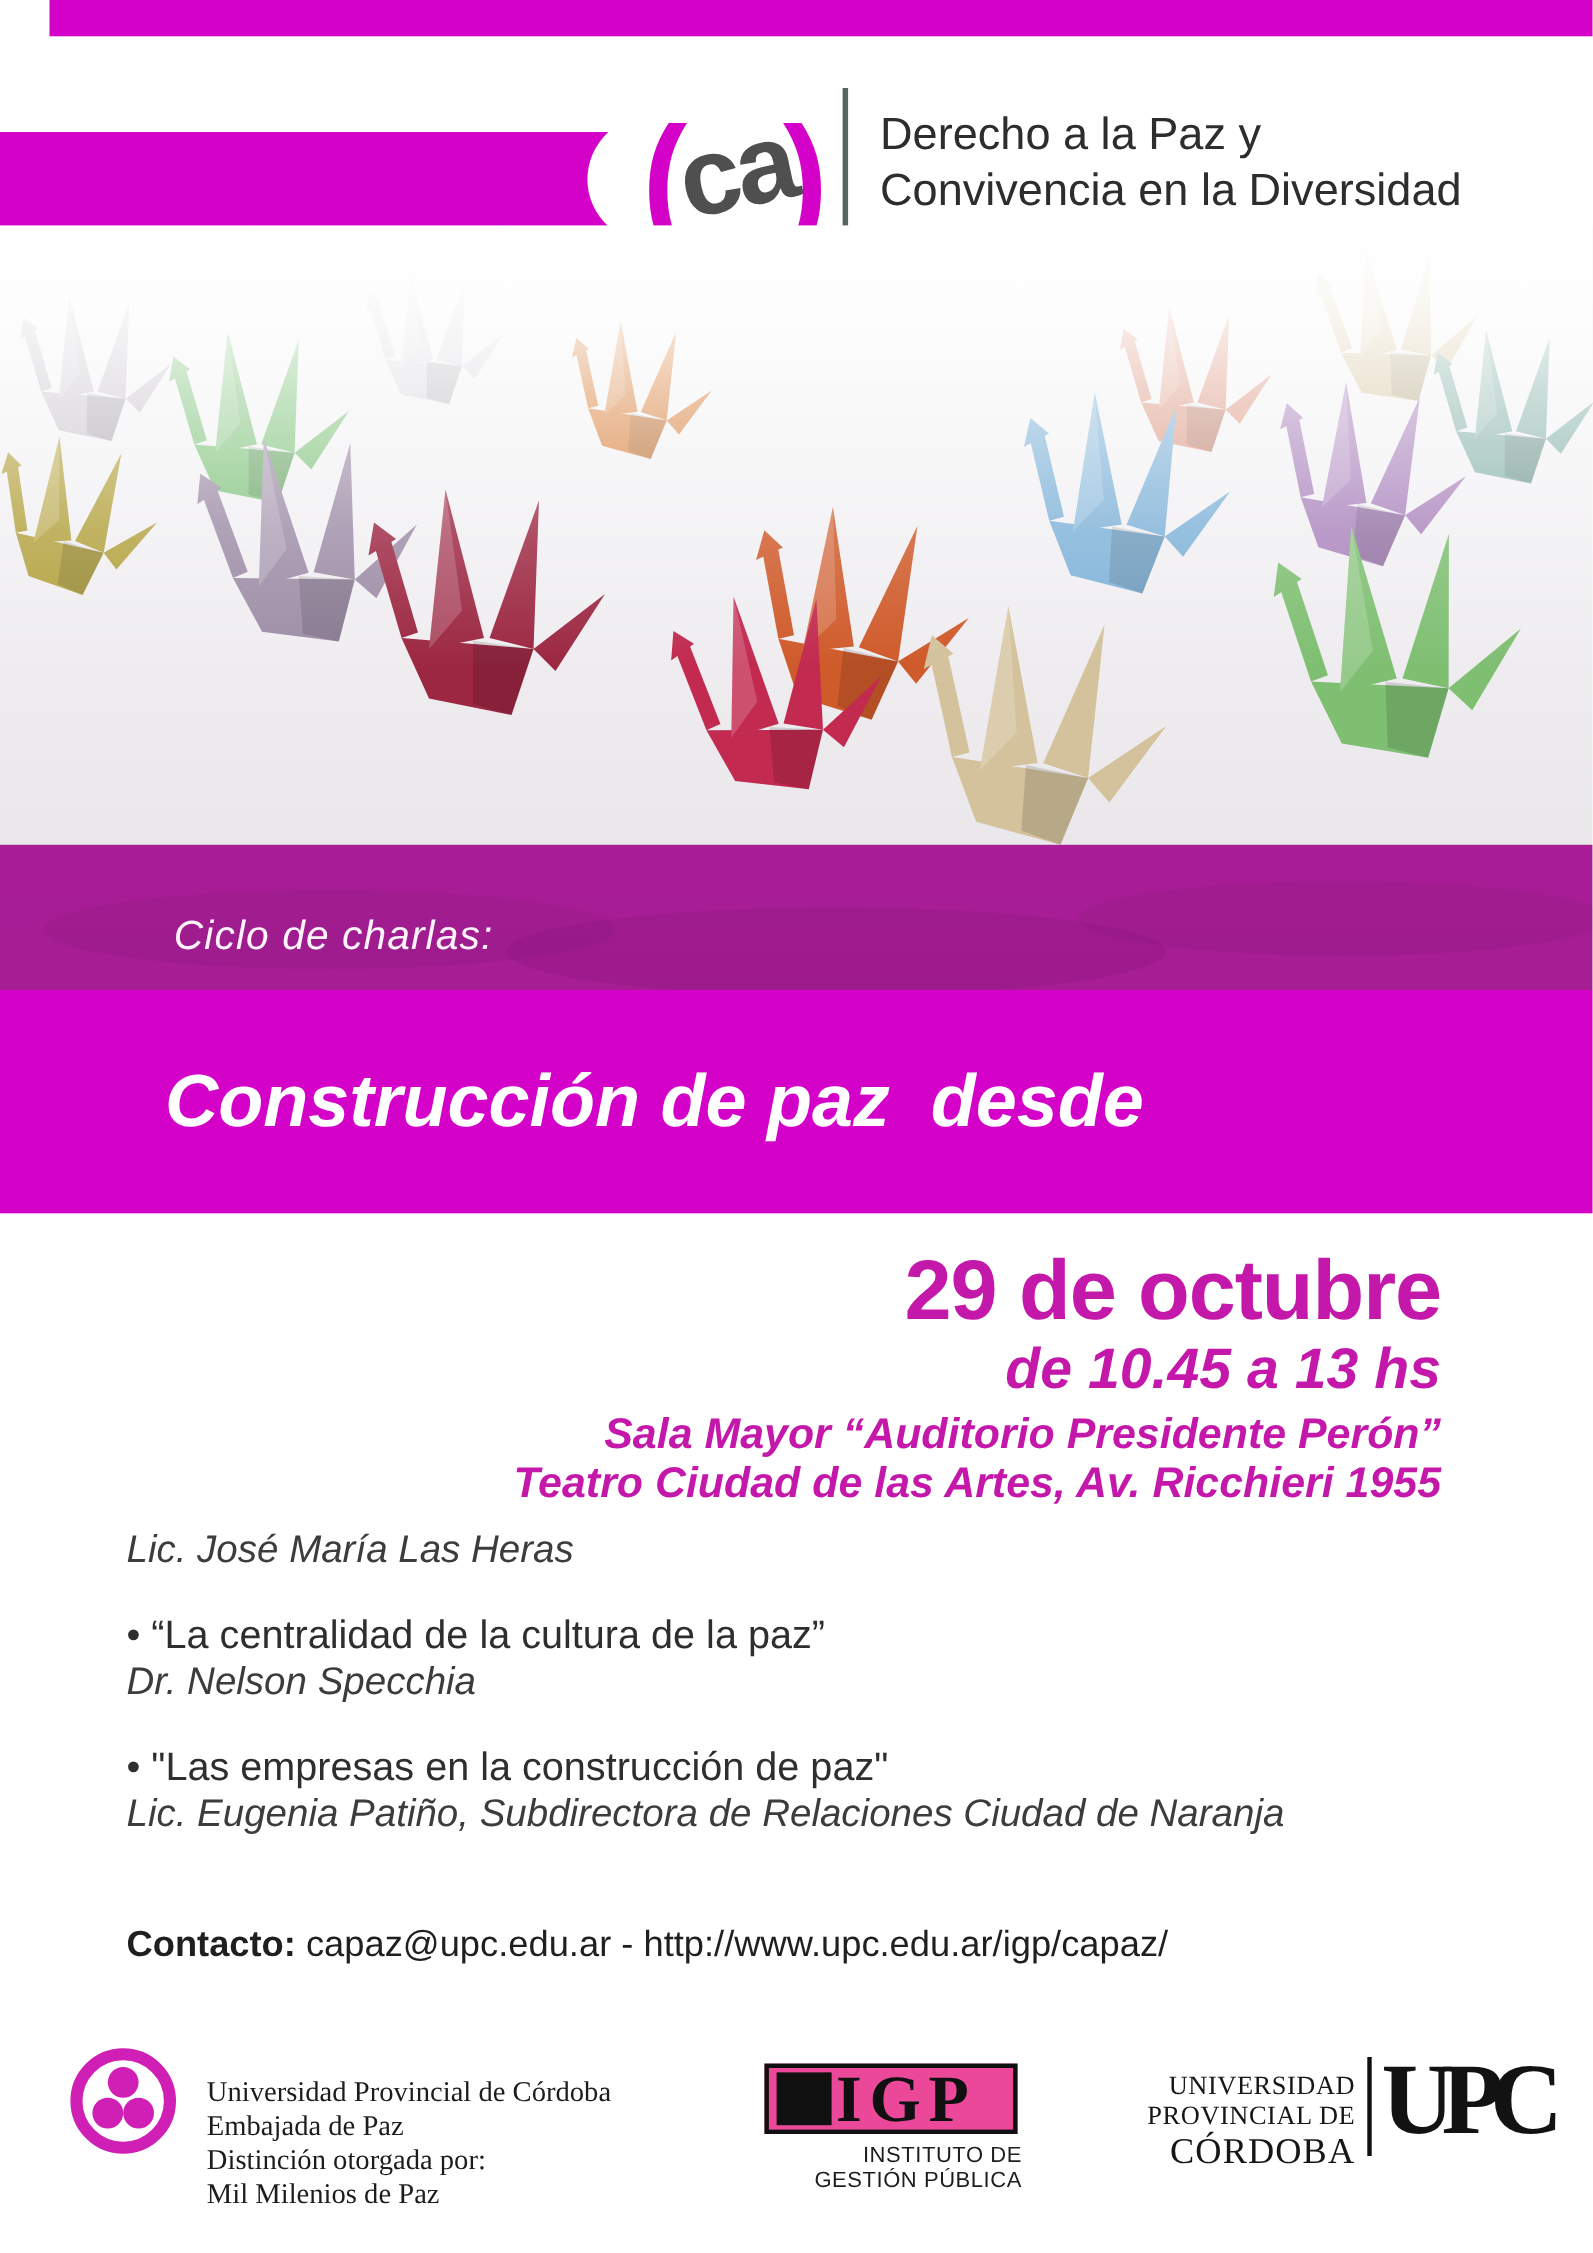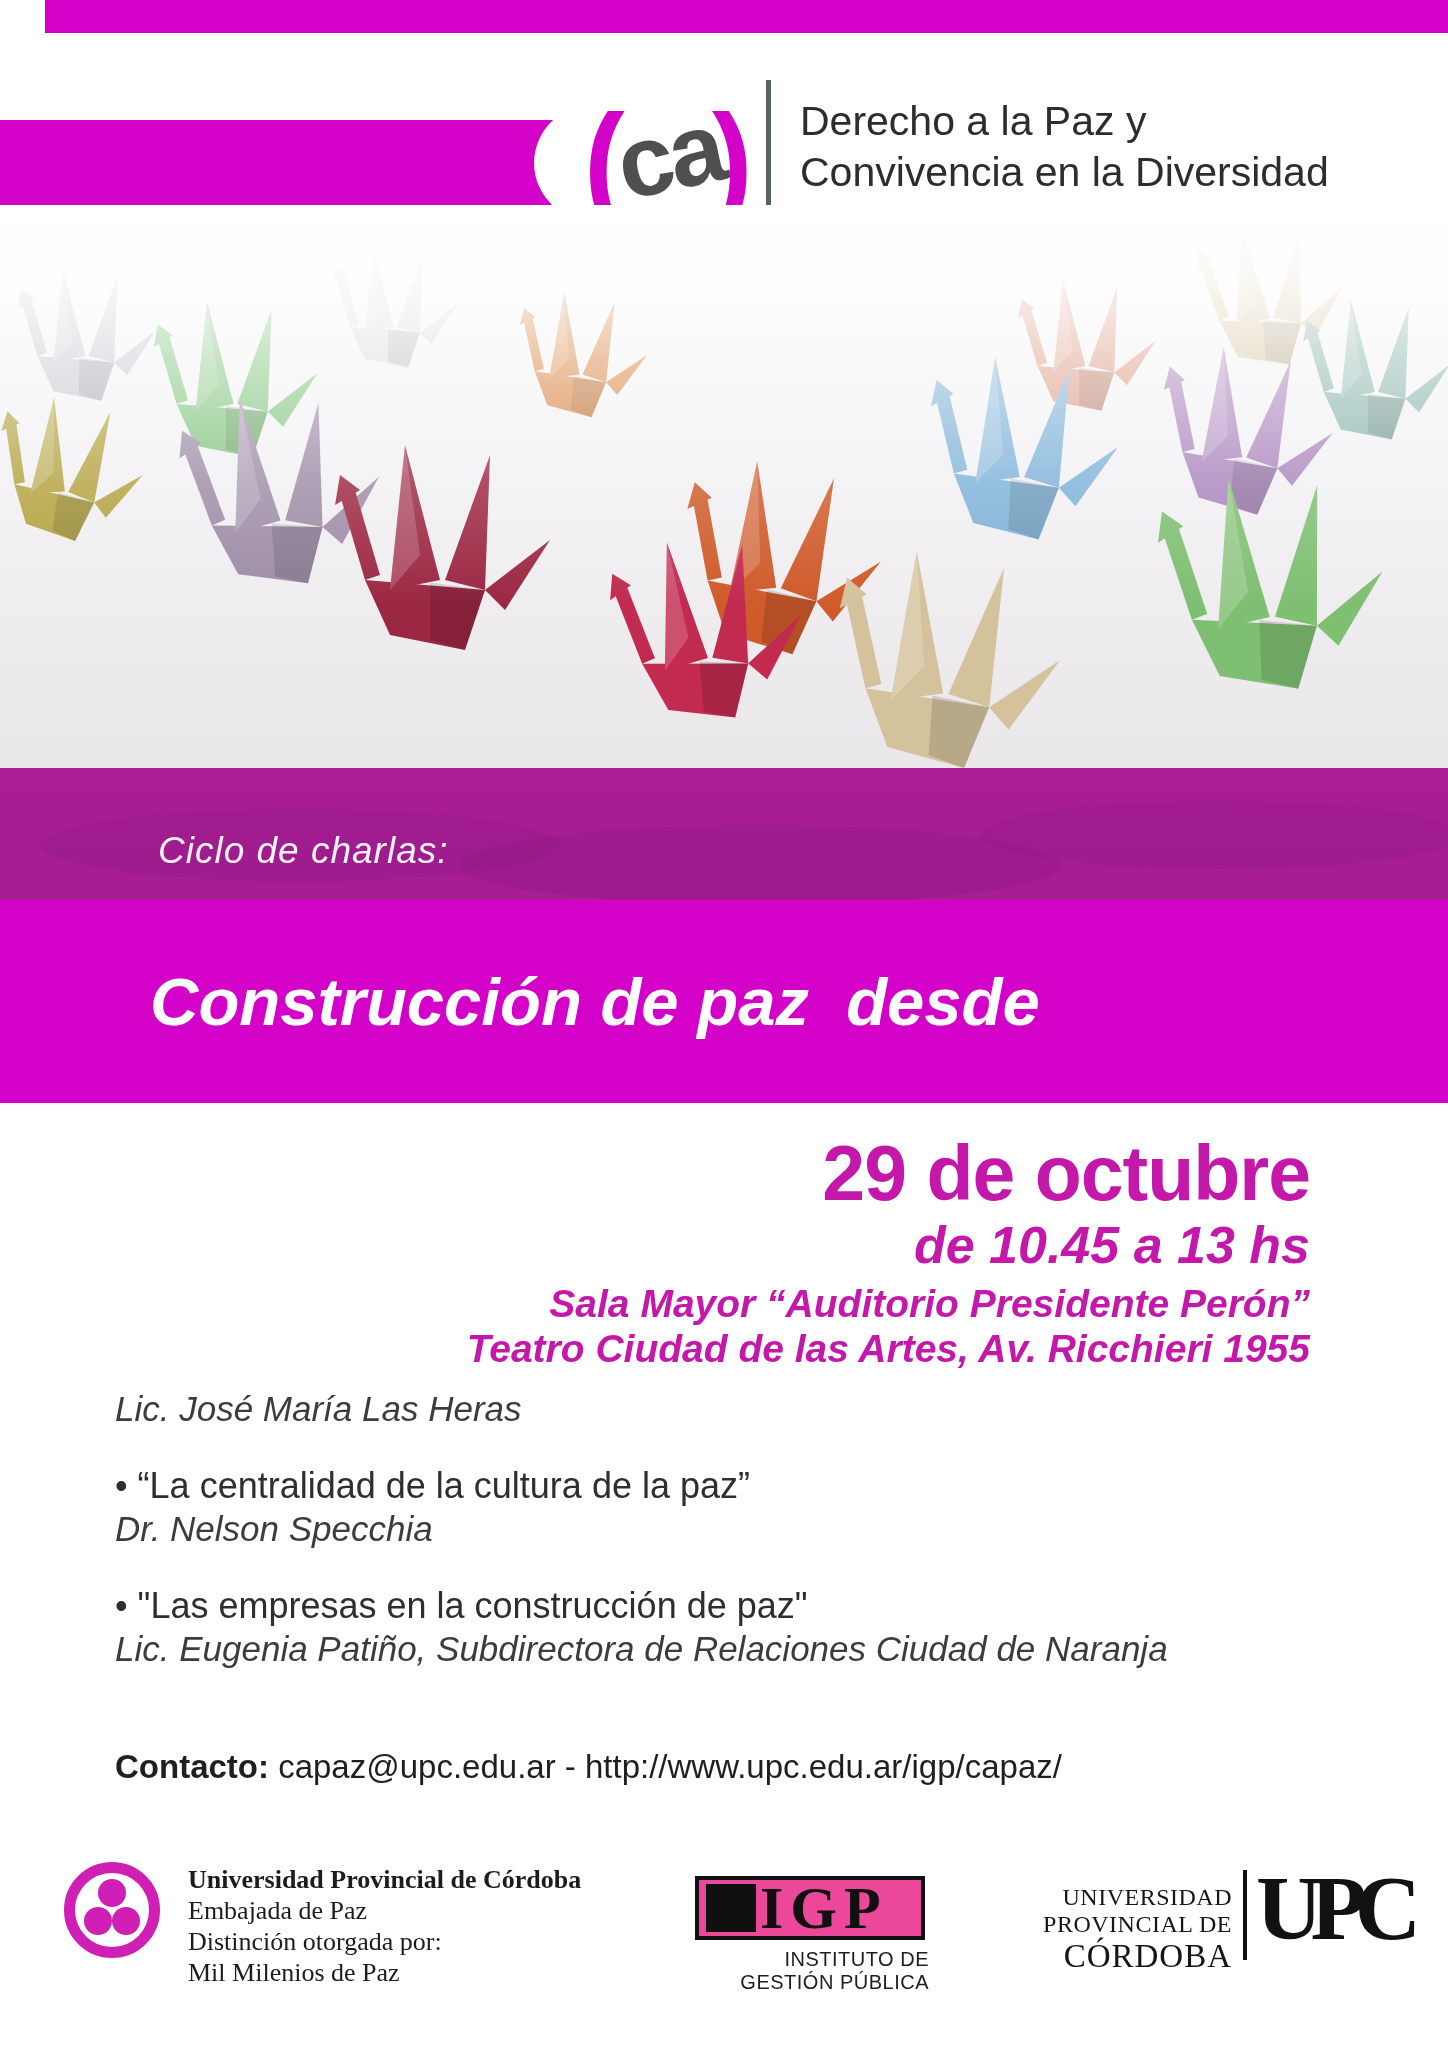--- a/index.html
+++ b/index.html
@@ -53,21 +53,21 @@
   .contact b{font-weight:bold;}
 
   
   .peace-logo{position:absolute;left:64px;top:1862px;width:96px;height:96px;border:11px solid #cf1fb5;border-radius:50%;box-sizing:border-box;}
   .peace-dot{position:absolute;width:28px;height:28px;border-radius:50%;background:#cf1fb5;}
   .peace-dot.d1{left:23px;top:6px;}
   .peace-dot.d2{left:9px;top:34px;}
   .peace-dot.d3{left:37px;top:34px;}
   .peace-text{position:absolute;left:188px;top:1864px;font-family:"Liberation Serif","DejaVu Serif",serif;
               font-size:26px;line-height:31px;color:#1c1c1c;}
-  .peace-text .l1{font-weight:bold;}
+  .peace-text .l1{font-weight:normal;margin-top:22px;}
 
   .igp-box{position:absolute;left:695px;top:1876px;width:230px;height:64px;border:4px solid #101010;background:#ec4899;
            display:flex;align-items:center;box-sizing:border-box;}
   .igp-square{width:50px;height:48px;background:#101010;margin-left:7px;}
   .igp-letters{font-family:"Liberation Serif","DejaVu Serif",serif;font-weight:bold;font-size:60px;line-height:54px;
                color:#101010;letter-spacing:7px;margin-left:4px;}
   .igp-caption{position:absolute;left:693px;top:1948px;width:236px;font-size:20px;letter-spacing:0.5px;color:#1d1d1d;text-align:right;}
 
   .upc-text{position:absolute;left:1030px;top:1884px;width:202px;text-align:right;
             font-family:"Liberation Serif","DejaVu Serif",serif;color:#161616;}

